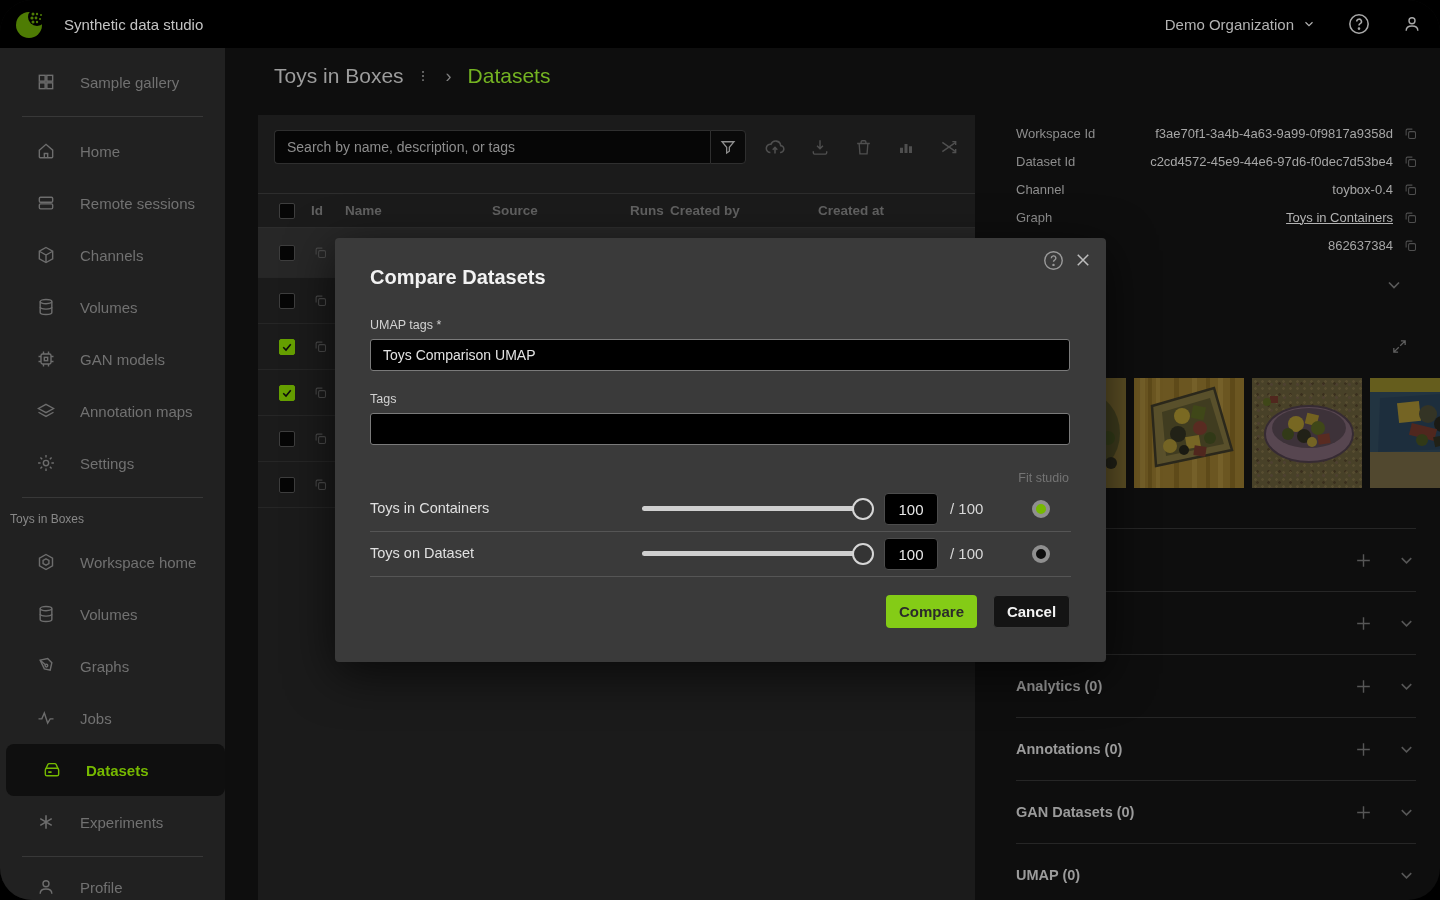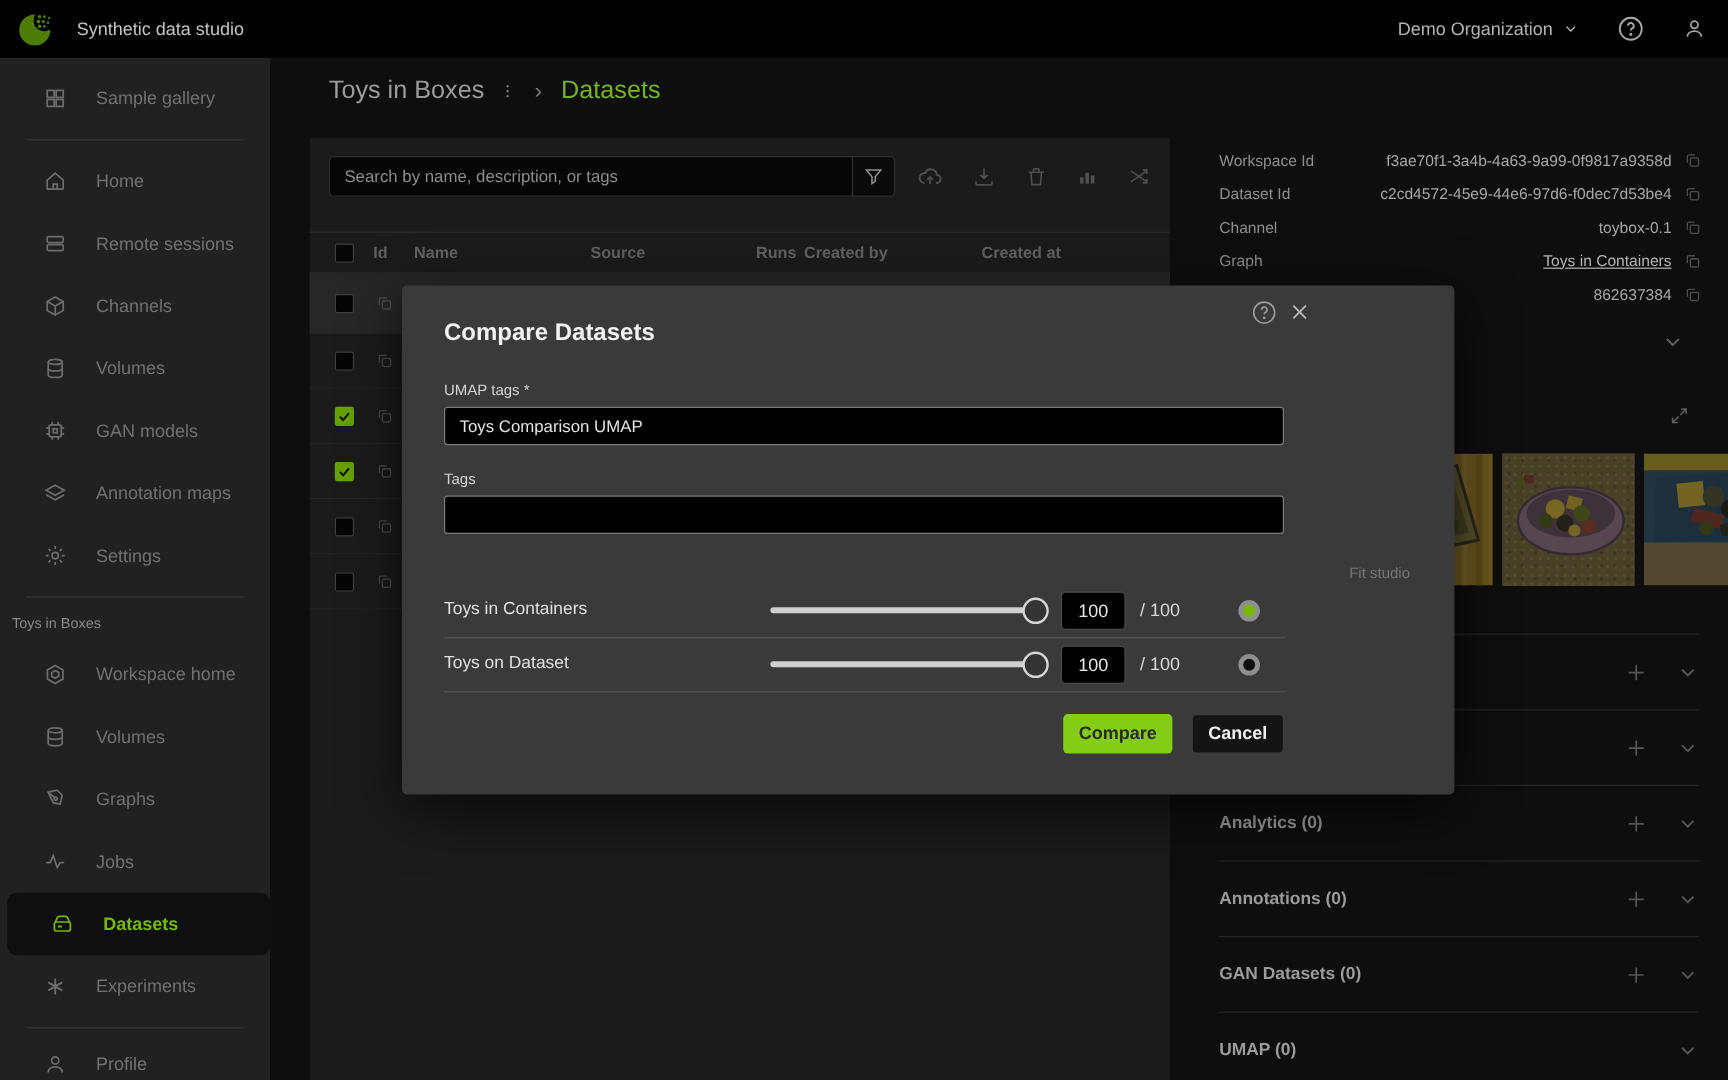--- a/index.html
+++ b/index.html
@@ -1,18 +1,18 @@
 <!DOCTYPE html>
 <html><head>
 <meta charset="utf-8">
 <style>
   *{margin:0;padding:0;box-sizing:border-box}
   html,body{background:#000;}
   .screen{position:relative;width:1440px;height:900px;background:#0e0e0e;overflow:hidden;
-    font-family:"Liberation Sans",sans-serif;color:#bbb;}
+    font-family:"Liberation Sans",sans-serif;color:#bbb;border-radius:32px;}
   svg{display:block}
 
   
   .topbar{position:absolute;left:0;top:0;width:1440px;height:48px;background:#000;
     display:flex;align-items:center;z-index:3}
   .logo{margin-left:12px;width:36px;height:36px}
   .app-title{margin-left:16px;font-size:15px;color:#c4c4c4}
   .topbar-right{position:absolute;right:18px;display:flex;align-items:center;gap:32px}
   .org{display:flex;align-items:center;gap:8px;font-size:15px;color:#b3b3b3;cursor:pointer}
   .icon-btn{color:#a8a8a8;cursor:pointer}
@@ -70,21 +70,21 @@
                      radial-gradient(rgba(85,65,40,.6) 1px,transparent 1.6px),
                      radial-gradient(rgba(150,110,110,.35) 1px,transparent 1.8px);
     background-size:7px 7px,11px 11px,13px 13px}
 
   .acc{position:absolute;left:41px;right:24px;top:413px}
   .acc-row{height:63px;border-top:1px solid #262626;display:flex;align-items:center}
   .acc-label{font-size:14.5px;color:#9b9b9b;font-weight:bold}
   .acc-icons{margin-left:auto;display:flex;align-items:center;gap:24px;color:#565656}
 
   
-  .modal{position:absolute;left:335px;top:238px;width:877px;height:424px;background:#3a3a3a;
+  .modal{position:absolute;left:335px;top:238px;width:771px;height:424px;background:#3a3a3a;
     border-radius:4px;box-shadow:0 12px 48px rgba(0,0,0,.65);z-index:10}
   .m-help{position:absolute;left:708px;top:12px;color:#9a9a9a;cursor:pointer}
   .m-close{position:absolute;left:739px;top:13px;color:#bdbdbd;cursor:pointer}
   .m-title{position:absolute;left:35px;top:28px;font-size:20px;font-weight:bold;color:#f2f2f2}
   .m-label{position:absolute;left:35px;font-size:12.5px;color:#d2d2d2}
   .m-input{position:absolute;left:35px;width:700px;height:32px;background:#000;border:1px solid #7a7a7a;
     border-radius:3px;color:#e3e3e3;font-size:14px;padding:0 12px;outline:none;font-family:"Liberation Sans",sans-serif}
   .fit-label{position:absolute;right:37px;top:233px;font-size:12.5px;color:#747474}
   .ds-row{position:absolute;left:35px;width:701px;height:32px}
   .ds-name{position:absolute;left:0;top:7px;font-size:14.5px;color:#e0e0e0}
@@ -411,21 +411,21 @@
       <span class="f-val">c2cd4572-45e9-44e6-97d6-f0dec7d53be4</span>
       <span class="copy-ic">
           <svg width="15" height="15" viewBox="0 0 24 24" fill="none" stroke="currentColor" stroke-width="1.7">
             <rect x="9" y="9" width="11" height="11" rx="2"></rect>
             <path d="M5 15V7a2 2 0 0 1 2-2h8"></path>
           </svg>
         </span>
     </div>
     <div class="field-row" style="top:60px">
       <span class="f-label">Channel</span>
-      <span class="f-val">toybox-0.1</span>
+      <span class="f-val">toybox-0.4</span>
       <span class="copy-ic">
           <svg width="15" height="15" viewBox="0 0 24 24" fill="none" stroke="currentColor" stroke-width="1.7">
             <rect x="9" y="9" width="11" height="11" rx="2"></rect>
             <path d="M5 15V7a2 2 0 0 1 2-2h8"></path>
           </svg>
         </span>
     </div>
     <div class="field-row" style="top:88px">
       <span class="f-label">Graph</span>
       <span class="f-val link">Toys in Containers</span>

